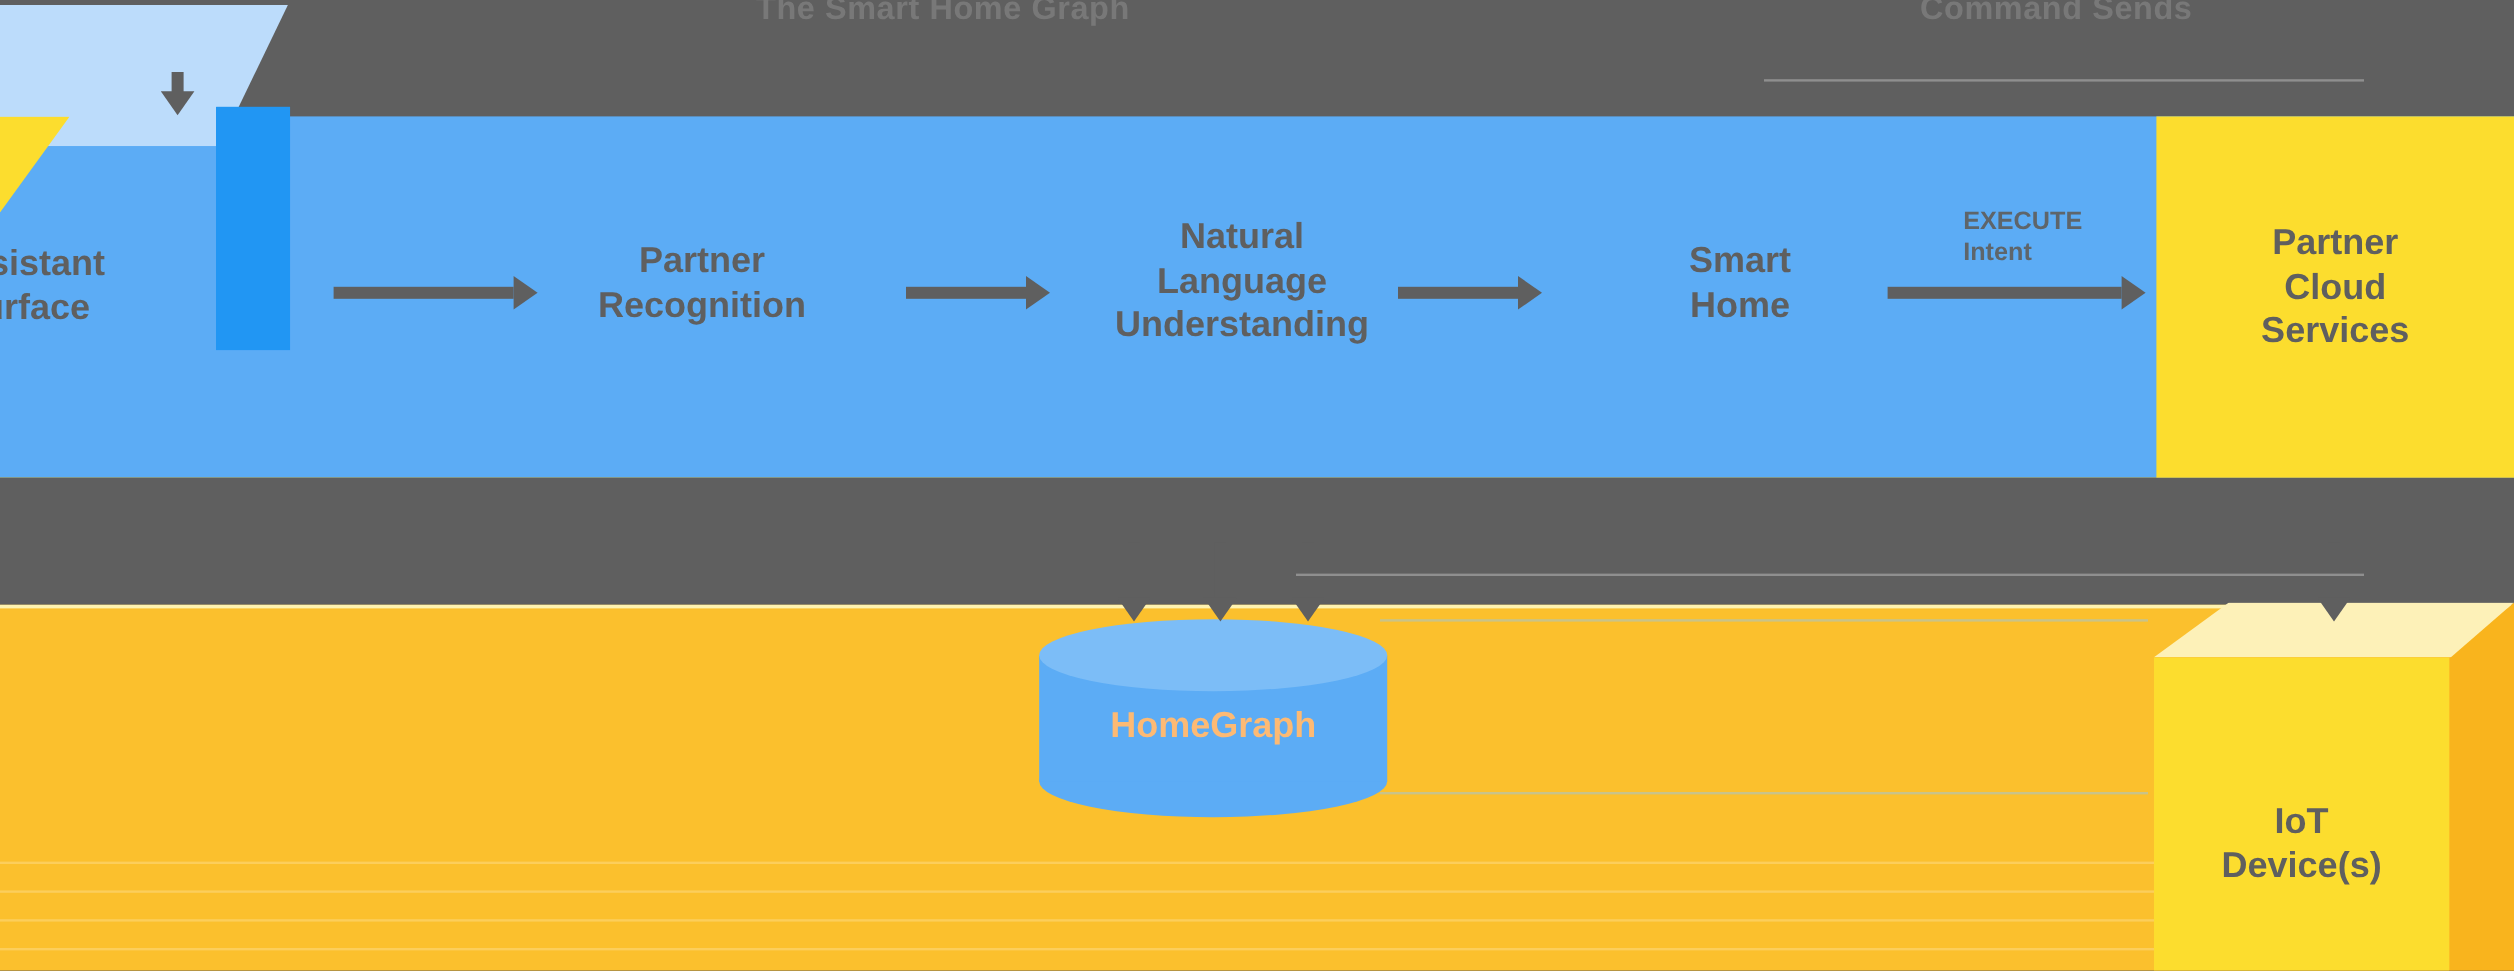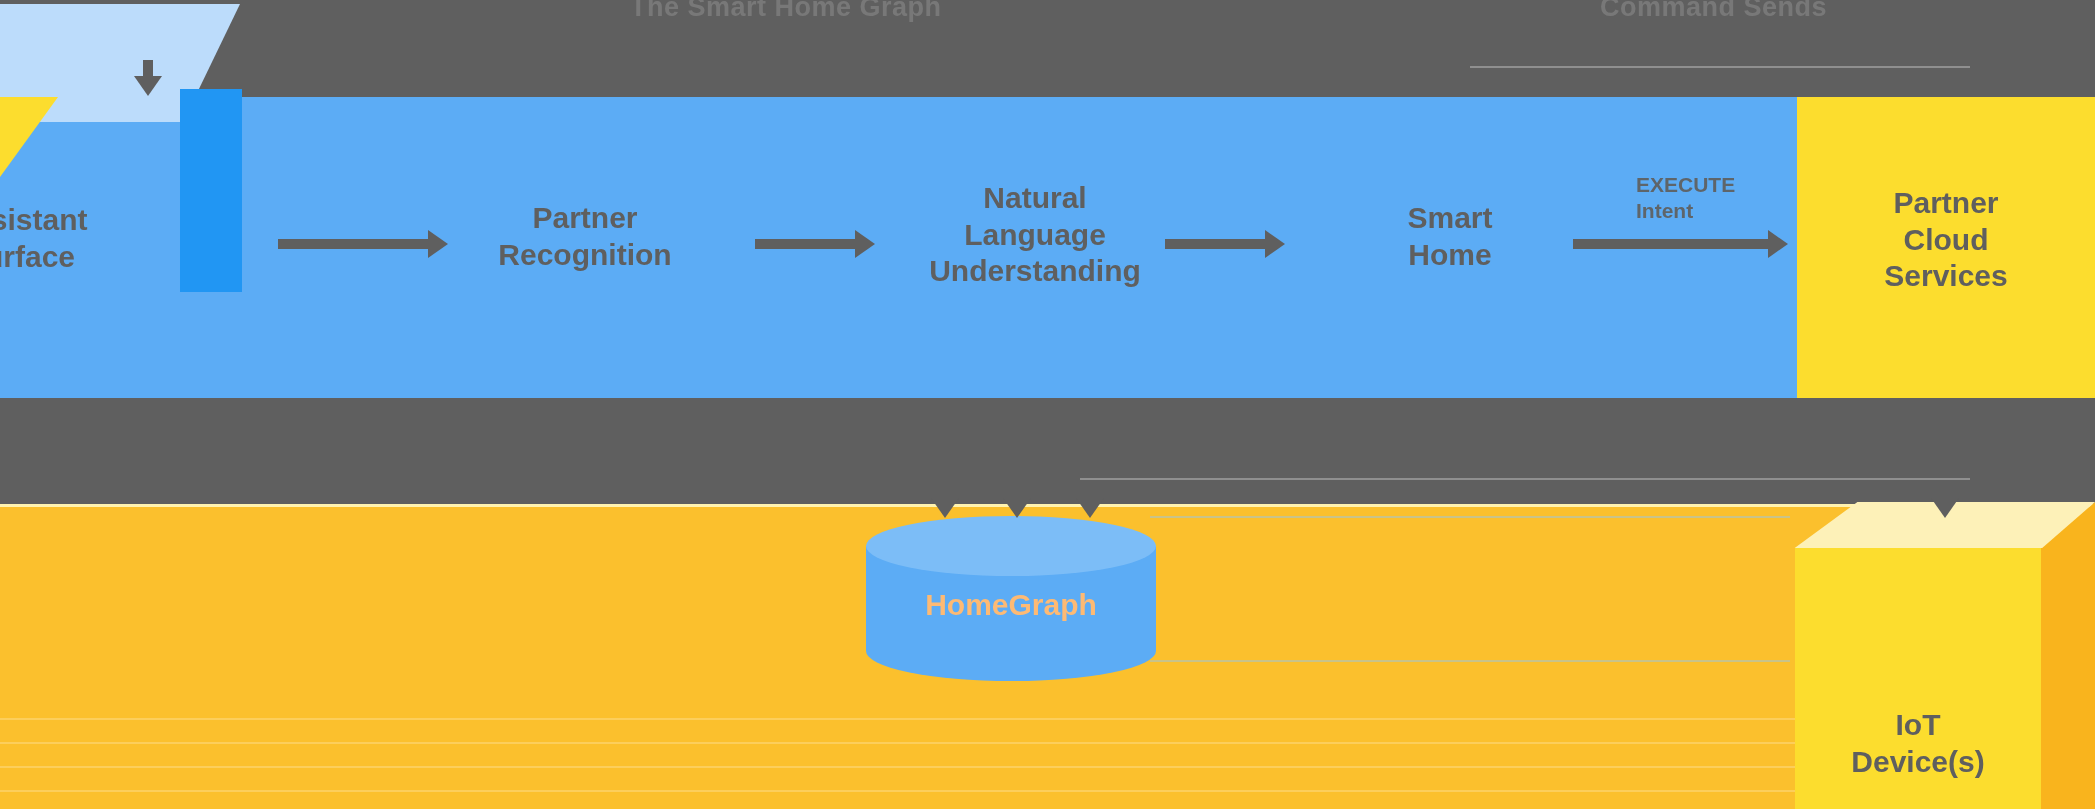--- a/index.html
+++ b/index.html
@@ -246,21 +246,21 @@
     background: #fdf1b8;
     clip-path: polygon(9% 100%, 28% 0%, 100% 0%, 84% 100%);
   }
   #iot-side {
     position: absolute;
     left: 246px; top: 0px;
     width: 54px; height: 307px;
     background: #f9b41d;
     clip-path: polygon(0 15%, 100% 0, 100% 100%, 0 100%);
   }
-  #iot-label { left: 0px; top: 165px; width: 246px; margin-top: 40px; }
+  #iot-label { left: 0px; top: 165px; width: 246px; }
 
   
   .gray-gap {
     position: absolute;
     left: 0;
     width: 2095px;
     background: #5f5f5f;
   }
   #gap-mid { top: 398px; height: 106px; }
 

